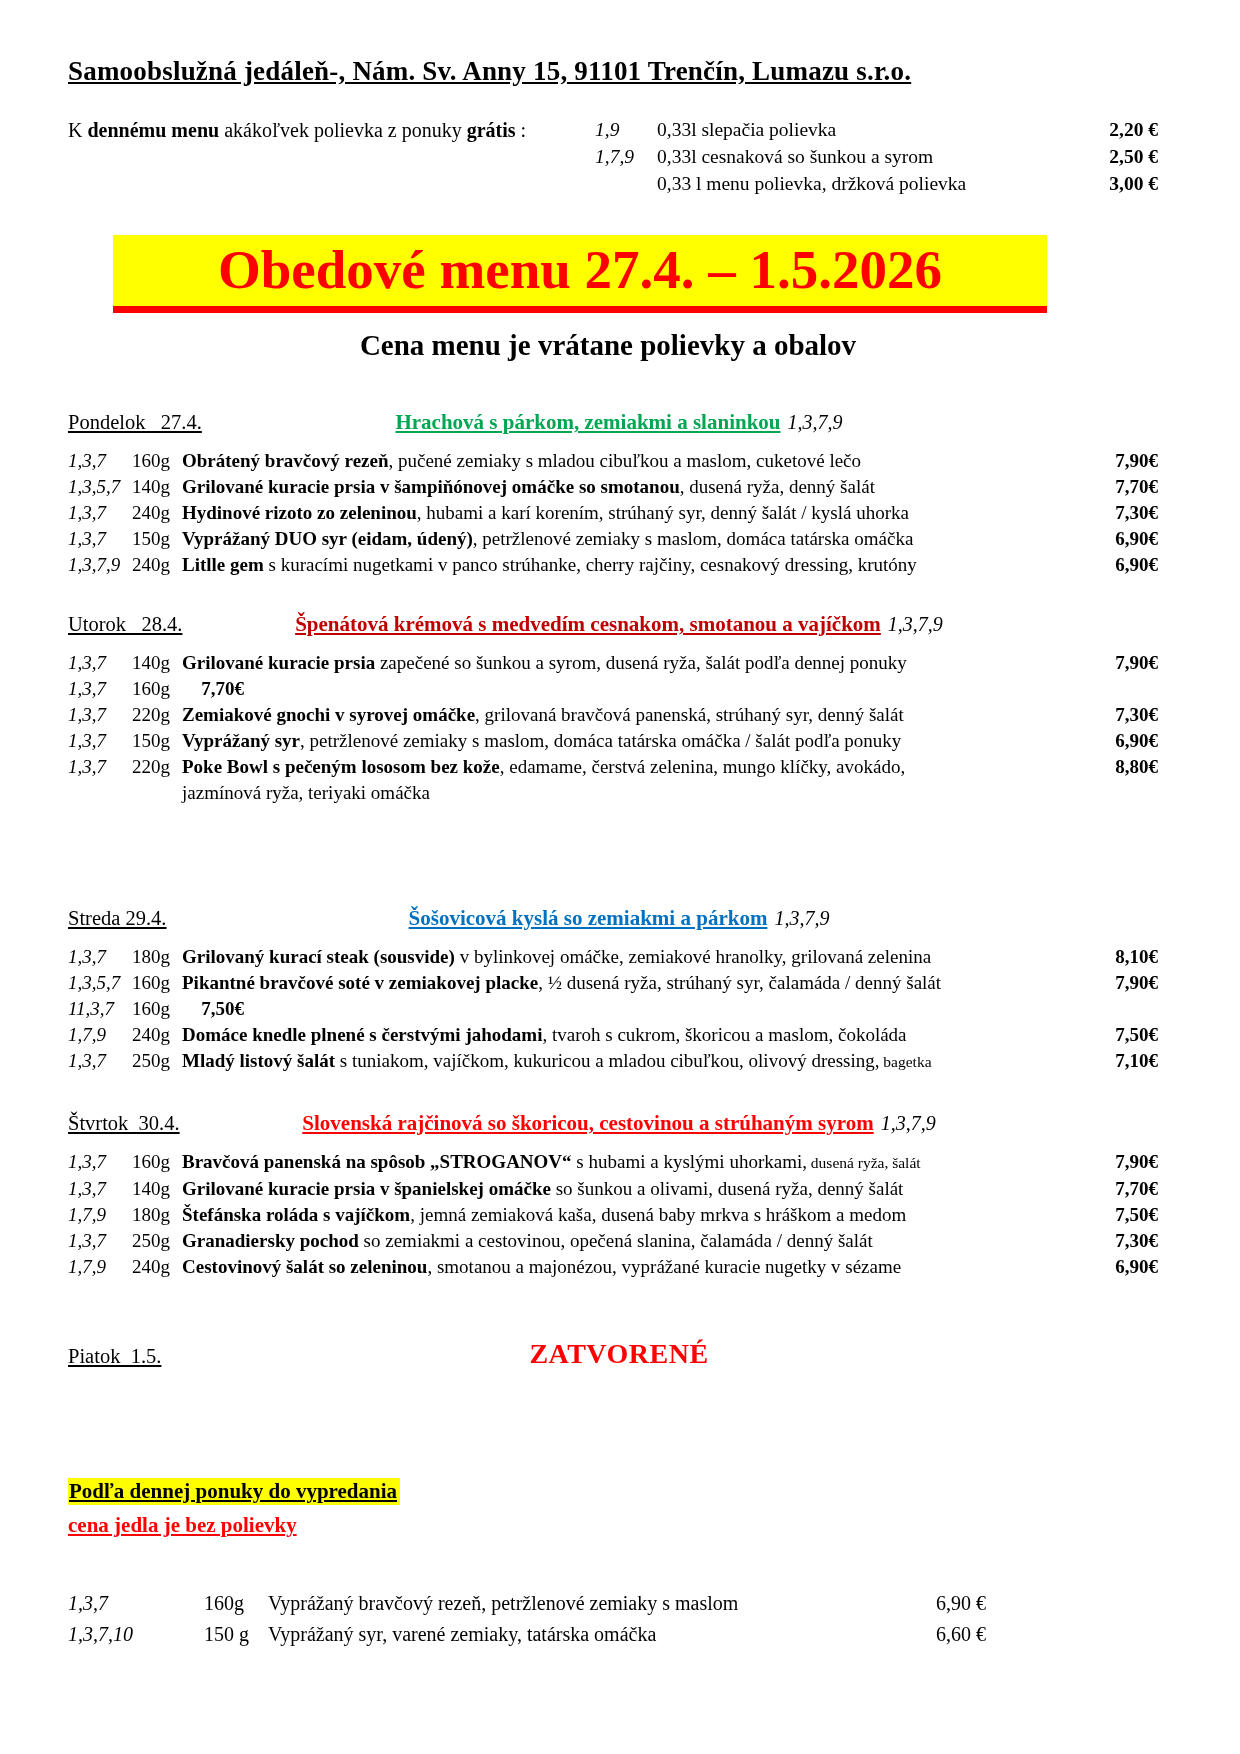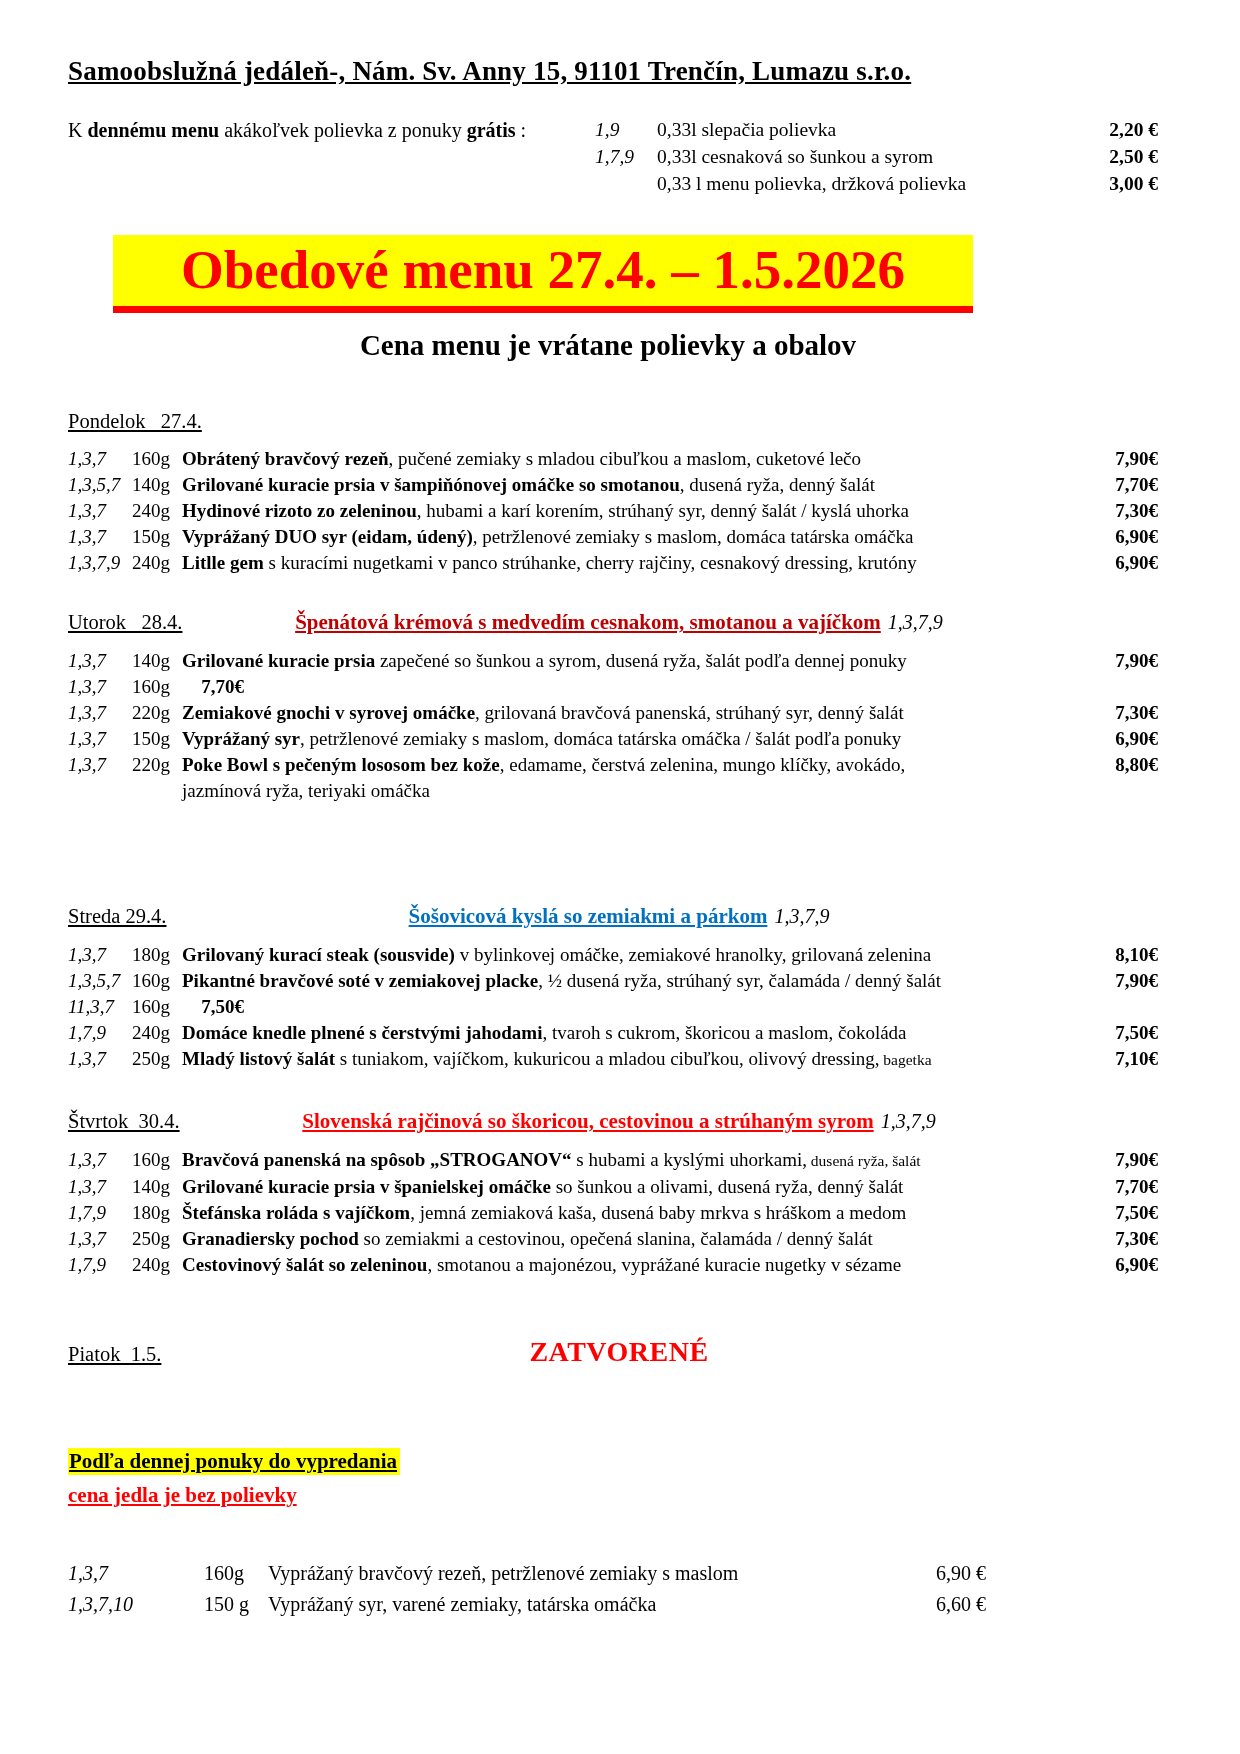--- a/index.html
+++ b/index.html
@@ -22,21 +22,21 @@
   .soup-offer { display: flex; margin-top: 29px; }
   .soup-intro { width: 527px; font-size: 20px; padding-top: 3px; }
   .soup-options { flex: 1; }
   .soup-option { display: flex; font-size: 19.5px; line-height: 27px; }
   .so-allergens { width: 62px; font-style: italic; flex-shrink: 0; }
   .so-name { flex: 1; }
   .so-price { width: 74px; text-align: right; flex-shrink: 0; font-weight: bold; }
 
   
   .banner {
-    margin: 38px 0 7px 45px; width: 860px;
+    margin: 38px 0 7px 45px; width: 934px;
     background: #FFFF00; color: #FF0000;
     border-bottom: 7px solid #FF0000;
     font-size: 55px; font-weight: bold; text-align: center;
     padding: 3px 0 5px 0; white-space: nowrap; font-family: Liberation Serif, serif;
   }
   .subtitle {
     width: 990px; margin: 16px 0 0 45px;
     text-align: center; font-size: 29px; font-weight: bold;
   }
 
@@ -62,21 +62,21 @@
   .desc-line2:empty { display: none; }
 
   
   .closed-row { display: flex; margin-top: 58px; font-size: 20.5px; align-items: baseline; }
   .closed-label {
     flex: 1; text-align: center; padding-right: 130px;
     color: #FF0000; font-weight: bold; font-size: 28px; letter-spacing: 0.5px;
   }
 
   
-  .footer { margin-top: 76px; }
+  .footer { margin-top: 104px; }
   .note-line { font-size: 21px; line-height: 34px; }
   .note-highlight {
     background: #FFFF00; font-weight: bold; text-decoration: underline;
     padding: 1px 3px 2px 1px;
   }
   .note-red { color: #FF0000; font-weight: bold; text-decoration: underline; }
   .footer-items { margin-top: 46px; }
   .f-row { display: flex; font-size: 20px; line-height: 31px; }
   .f-allergens { width: 136px; font-style: italic; flex-shrink: 0; }
   .f-weight { width: 64px; flex-shrink: 0; }
@@ -116,20 +116,23 @@
   <div class="banner" style="background: rgb(255, 255, 0); color: rgb(255, 0, 0); border-bottom-color: rgb(255, 0, 0);">
     <span>Obedové menu 27.4. – 1.5.2026</span>
   </div>
 
   <div class="subtitle">Cena menu je vrátane polievky a obalov</div>
 
   <div class="days">
   <section class="day">
     <div class="day-header">
       <span class="day-name">Pondelok   27.4.</span>
+      <span class="day-soup-wrap">
+        <span class="day-soup" style="color: rgb(0, 166, 81);">Hrachová s párkom, zemiakmi a slaninkou</span><span class="day-soup-allergens">1,3,7,9</span>
+      </span>
     </div>
     <div class="day-items">
   <div class="item-row">
     <span class="col-allergens">1,3,7</span>
     <span class="col-weight">160g</span>
     <span class="col-desc"><b>Obrátený bravčový rezeň</b><span>, pučené zemiaky s mladou cibuľkou a maslom, cuketové lečo</span></span>
     <span class="col-price">7,90€</span>
   </div>
 
   <div class="item-row">

